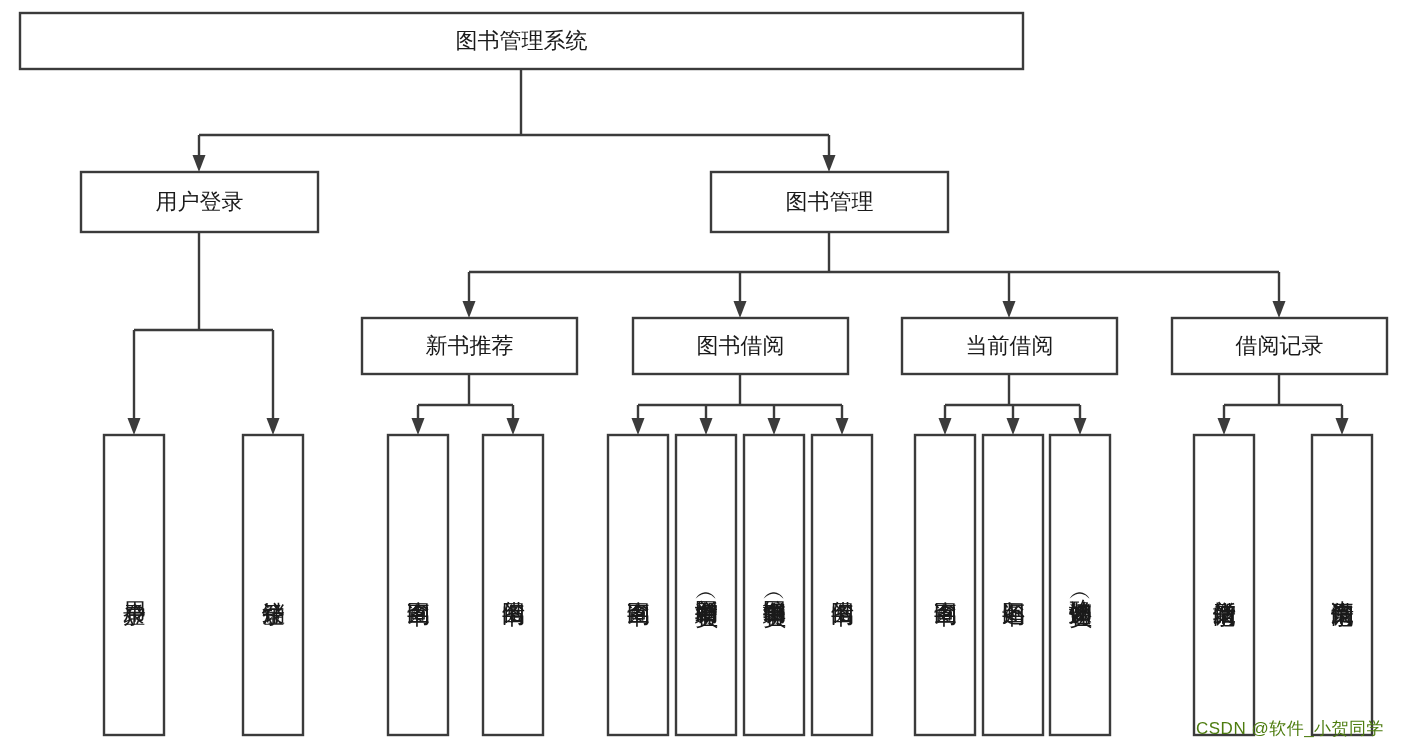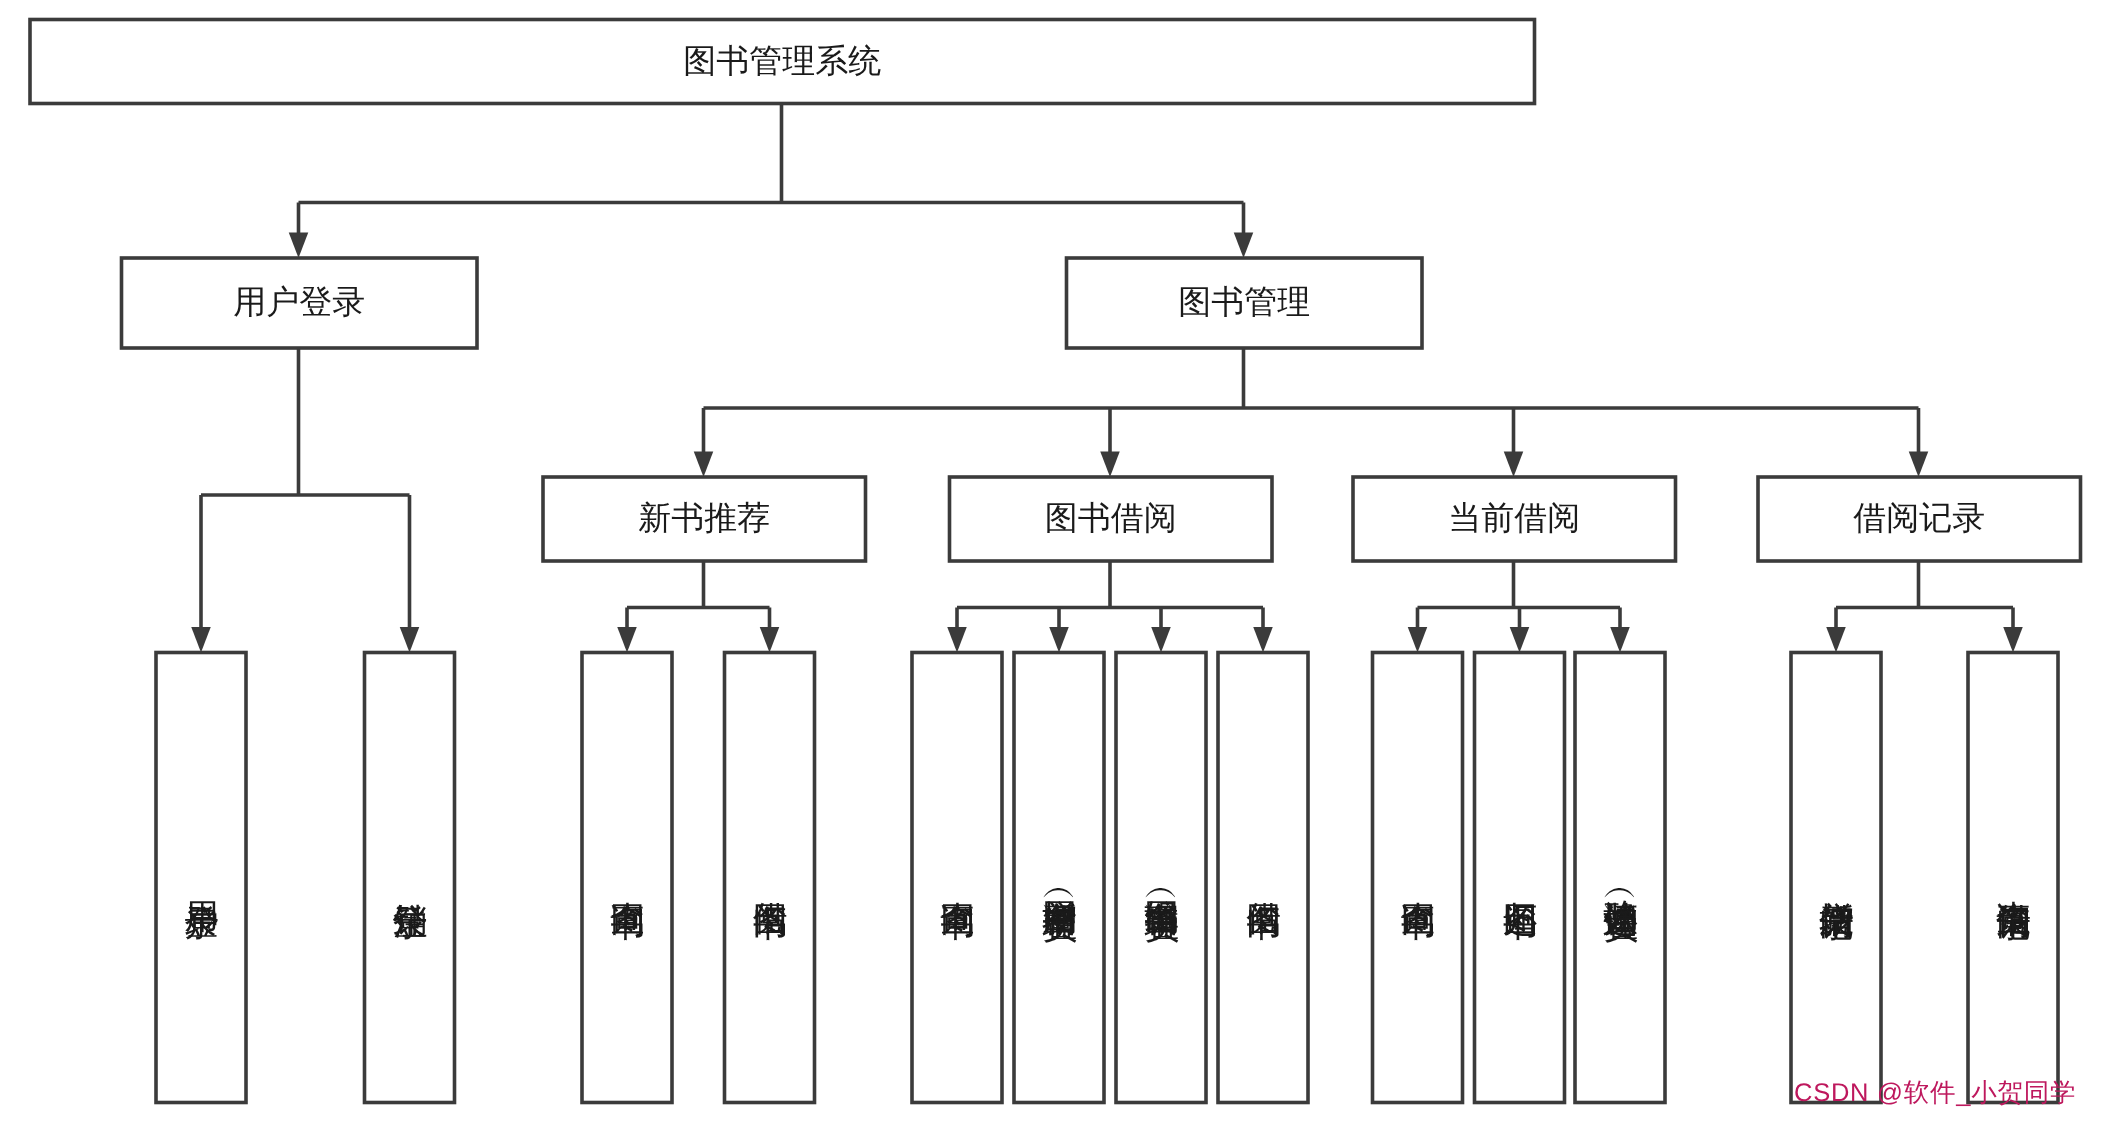--- a/index.html
+++ b/index.html
@@ -61,21 +61,21 @@
     display: flex;
     align-items: center;
     justify-content: center;
     letter-spacing: 1px;
     pointer-events: none;
   }
   .watermark {
     position: absolute;
     font-family: "Liberation Sans", "DejaVu Sans", sans-serif;
     font-size: 17px;
-    color: #be185d;
+    color: #4d7c0f;
     white-space: nowrap;
     letter-spacing: 0.5px;
   }
 </style>
 </head>
 <body>
 
 <div id="diagram-root">
   <svg class="diagram-canvas" viewBox="0 0 1405 747">
     <g id="connectors-layer">

